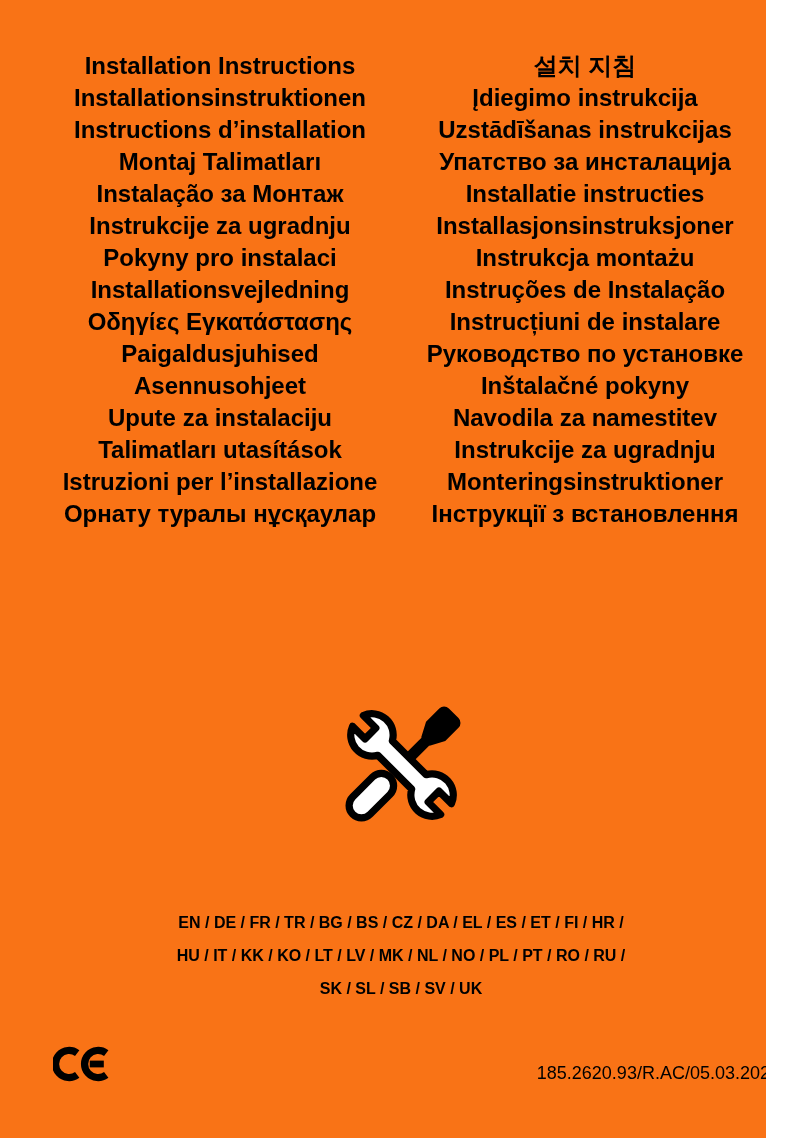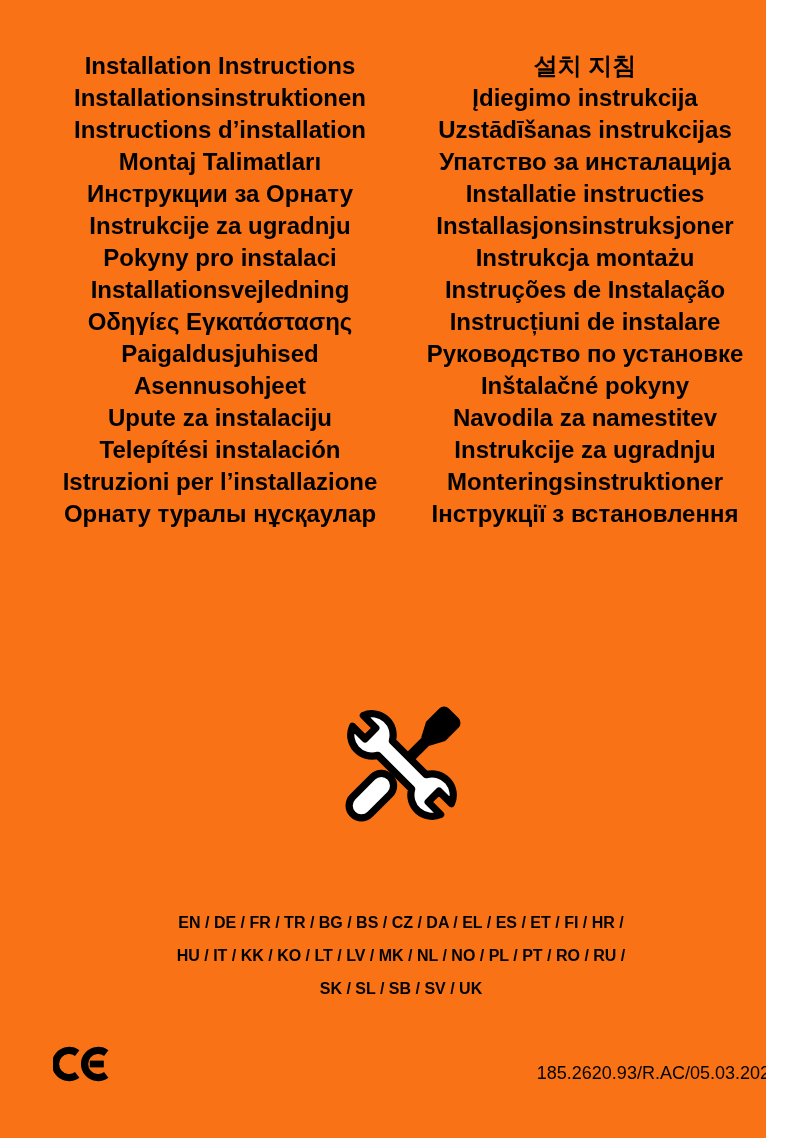--- a/index.html
+++ b/index.html
@@ -67,29 +67,29 @@
 </head>
 <body>
 
 <div class="page">
 
   <div class="title-col title-col-left">
       <div>Installation Instructions</div>
       <div>Installationsinstruktionen</div>
       <div>Instructions d’installation</div>
       <div>Montaj Talimatları</div>
-      <div>Инструкции за Орнату</div>
+      <div>Instalação за Монтаж</div>
       <div>Instrukcije za ugradnju</div>
       <div>Pokyny pro instalaci</div>
       <div>Installationsvejledning</div>
       <div>Οδηγίες Εγκατάστασης</div>
       <div>Paigaldusjuhised</div>
       <div>Asennusohjeet</div>
       <div>Upute za instalaciju</div>
-      <div>Telepítési instalación</div>
+      <div>Talimatları utasítások</div>
       <div>Istruzioni per l’installazione</div>
       <div>Орнату туралы нұсқаулар</div>
     </div>
 
   <div class="title-col title-col-right">
       <div>설치 지침</div>
       <div>Įdiegimo instrukcija</div>
       <div>Uzstādīšanas instrukcijas</div>
       <div>Упатство за инсталација</div>
       <div>Installatie instructies</div>

